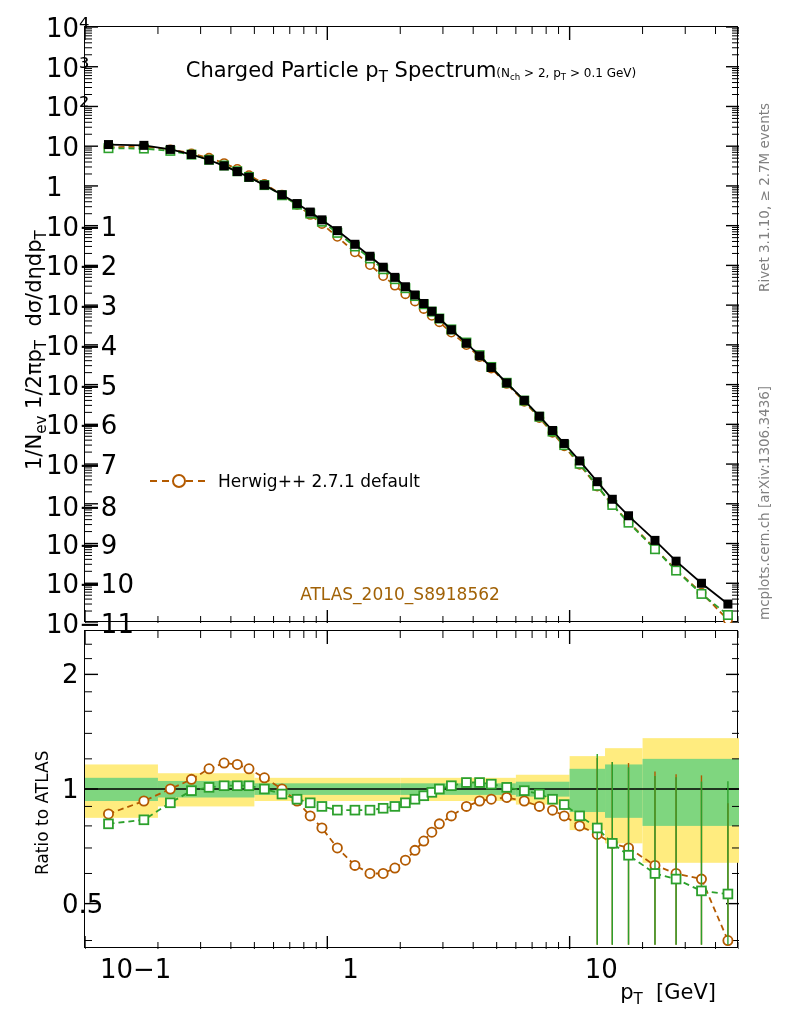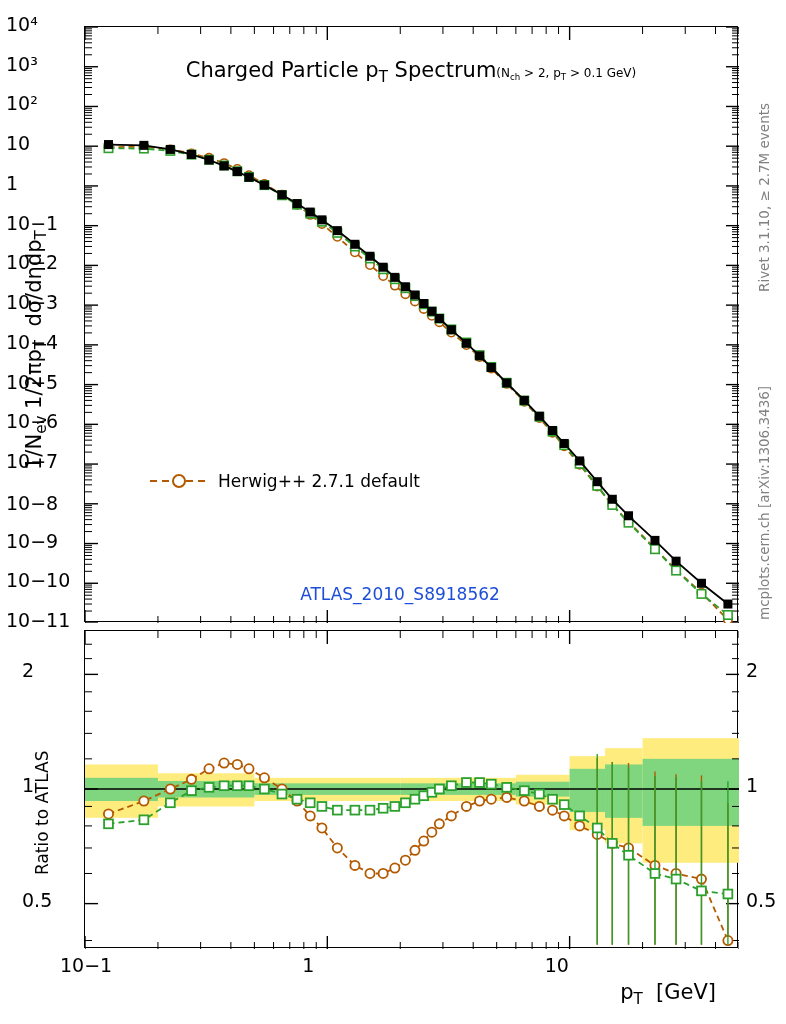--- a/index.html
+++ b/index.html
@@ -57,23 +57,24 @@
   }
   #main-frame  { left: 84px; top: 26px;  width: 654px; height: 596px; }
   #ratio-frame { left: 84px; top: 630px; width: 654px; height: 318px; }
 
   svg { display: block; }
   .plot-svg { position: absolute; left: 0; top: 0; }
 
   
   .ticklab {
     position: absolute;
-    font-size: 19px;
+    font-size: 26px;
     text-align: right;
     white-space: nowrap;
+    margin-left: 40px;
   }
   .ticklab.x { text-align: center; }
 
   
   .ytitle {
     position: absolute;
     font-size: 21px;
     white-space: nowrap;
     transform-origin: 0 0;
     transform: rotate(-90deg);
@@ -115,21 +116,21 @@
   #legend .lab { white-space: nowrap; }
 
   
   #watermark {
     position: absolute;
     left: 84px;
     top: 584px;
     width: 632px;
     text-align: center;
     font-size: 17px;
-    color: #1d4ed8;
+    color: #a16207;
     white-space: nowrap;
   }
 
   
   #xtitle {
     position: absolute;
     left: 84px;
     top: 980px;
     width: 654px;
     text-align: right;

